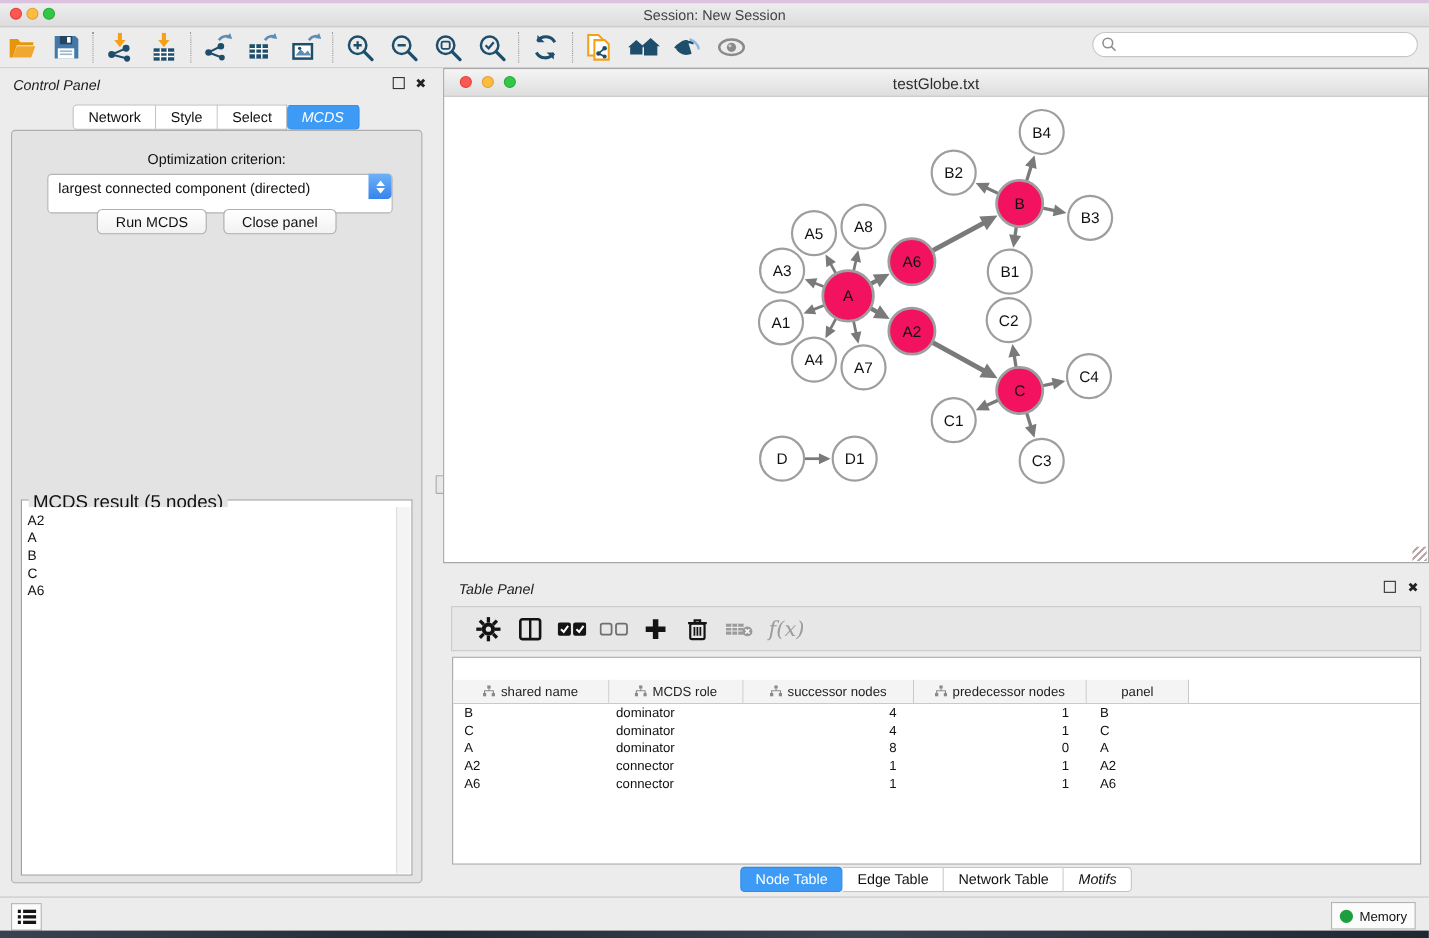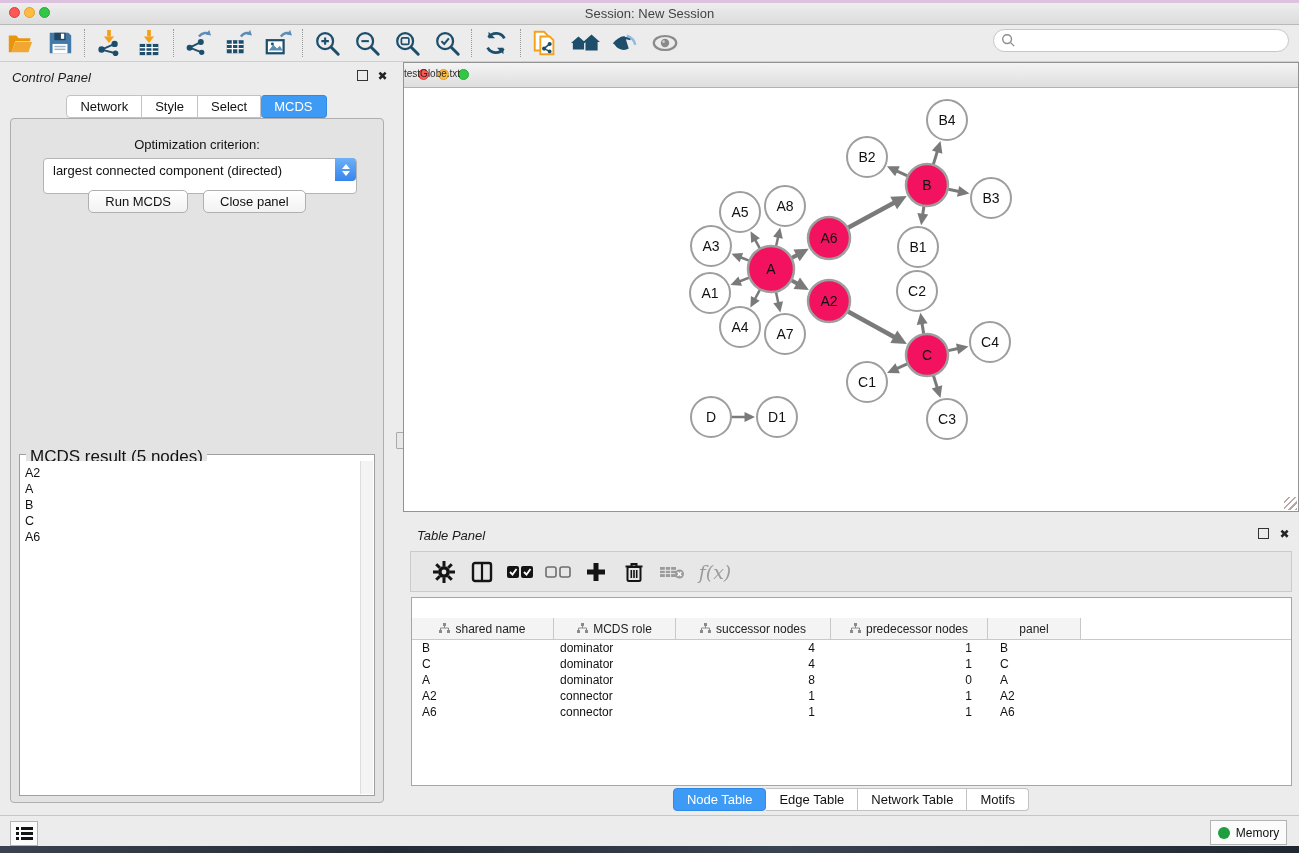--- a/index.html
+++ b/index.html
@@ -33,21 +33,21 @@
   .cpanel { position:absolute; left:0; top:62px; width:393px; height:753px; background:#ececec; }
   .phead { position:relative; height:28px;font-style:italic; }
   .phead .ptitle { position:absolute; left:12px; top:8px; font-size:13px; color:#1c1c1c; }
   .wbtn { position:absolute; top:8px; width:13px; height:13px; font-size:12px; line-height:12px;
     text-align:center; color:#222; cursor:default; }
   .floatglyph { border:1.5px solid #333; width:11px; height:11px; }
   .ctabs { position:absolute; left:0; top:33px; width:393px; display:flex; justify-content:center; }
   .seg { background:#fff; border:1px solid #c2c2c2; border-left:none; padding:3px 13px;
     font-size:13px; color:#111; }
   .seg:first-child { border-left:1px solid #c2c2c2; border-radius:4px 0 0 4px; }
-  .seg:last-child { border-radius:0 4px 4px 0; }
+  .seg:last-child { border-radius:0 4px 4px 0;font-style:italic; }
   .seg.active { background:#3e9bf5; border-color:#2f8ae6; color:#fff; border-radius:4px; }
   .cbody { position:absolute; left:10px; top:56px; width:374px; height:685px;
     background:#e3e3e3; border:1px solid #aeaeae; border-radius:4px; }
   .optlabel { margin-top:18px; text-align:center; font-size:13px; color:#111; }
   .selectbox { position:absolute; left:32px; top:39px; width:314px; height:36px; background:#fff;
     border:1px solid #b4b4b4; border-radius:4px; }
   .selectbox .selval { position:absolute; left:9px; top:4px; font-size:13px; color:#111;
     white-space:nowrap; }
   .selstep { position:absolute; right:0; top:-1px; width:21px; height:23px;
     background:linear-gradient(#6fb1f7,#3584ee); border-radius:0 4px 4px 0;
@@ -67,21 +67,21 @@
     font-size:12.5px; color:#111; padding:4px 0 0 4px; line-height:16px; }
   .mcdscroll { position:absolute; right:1px; top:6px; width:13px; bottom:1px;
     background:#f4f4f4; border-left:1px solid #ddd; }
   
   .netwin { position:absolute; left:403px; top:62px; width:896px; height:450px;
     border:1px solid #939393; background:#fff; }
   .nethead { position:relative; height:25px; background:linear-gradient(#f4f4f4,#dedede);
     border-bottom:1px solid #b3b3b3; }
   .nethead .tl { top:6px; }
   .nethead .tl.red { left:14px; } .nethead .tl.yel { left:34px; } .nethead .tl.grn { left:54px; }
-  .nethead .title { position:absolute; width:100%; top:5px; font-size:10px; color:#2d2d2d; }
+  .nethead .title { position:absolute; width:100%; top:5px; text-align:center; font-size:14px; color:#2d2d2d; }
   .netcanvas { position:absolute; left:0; top:25px; width:894px; height:423px; background:#fff; }
   .resizegrip { position:absolute; right:1px; bottom:1px; width:13px; height:13px;
     background:repeating-linear-gradient(135deg, transparent 0 3px, #b9a6a6 3px 4.5px); }
   .splitgrip { position:absolute; left:396px; top:432px; width:8px; height:17px;
     background:#e8e8e8; border:1px solid #aaa; border-radius:1px; }
   
   .tpanel { position:absolute; left:403px; top:520px; width:896px; height:295px; background:#ececec; }
   .tpanel .phead .ptitle { left:14px; }
   .ttoolbar { position:absolute; left:7px; top:31px; width:882px; height:41px;
     background:#e7e7e7; border:1px solid #cbcbcb; display:flex; align-items:center; padding-left:14px; }

